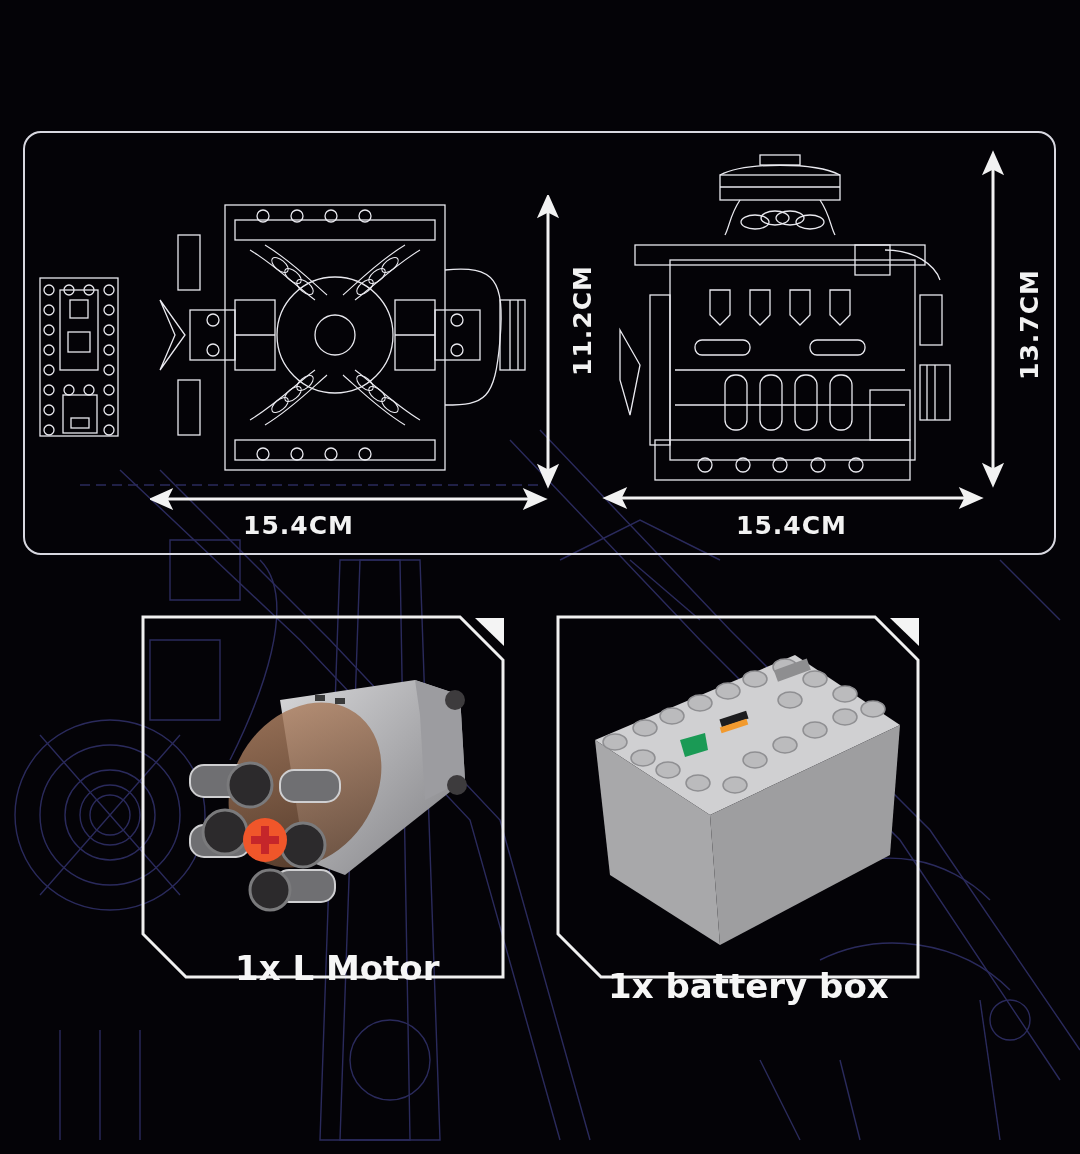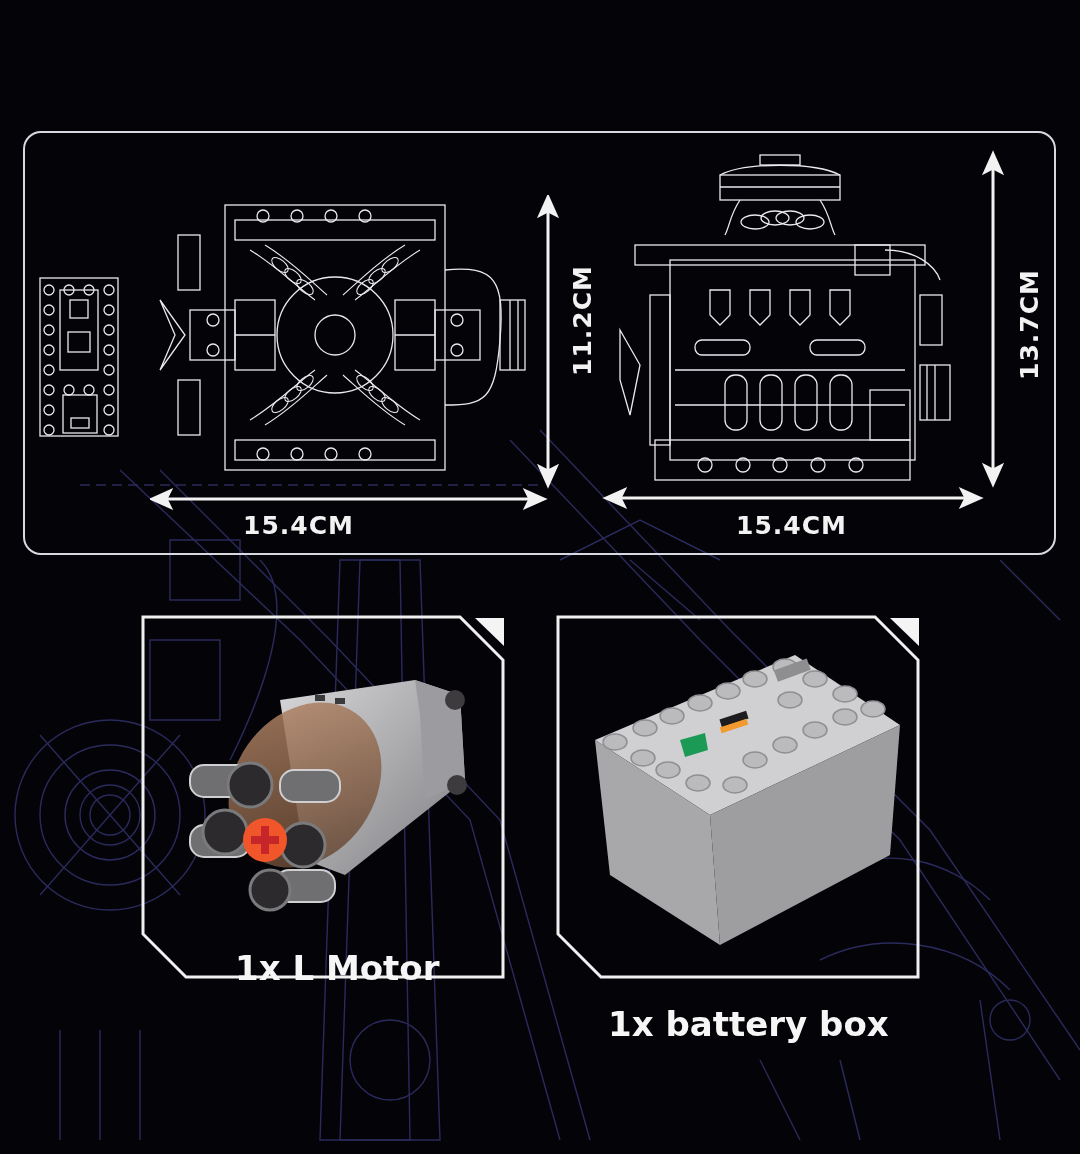--- a/index.html
+++ b/index.html
@@ -300,13 +300,13 @@
       <ellipse cx="255" cy="72" rx="12" ry="8"></ellipse>
     <ellipse cx="145" cy="140" rx="12" ry="8"></ellipse>
       <ellipse cx="200" cy="55" rx="12" ry="8"></ellipse>
   </g>
   <rect x="185" y="20" width="35" height="12" fill="#8e8e90" transform="rotate(-20 200 26)"></rect>
 
   <rect x="130" y="70" width="28" height="8" fill="#1d1d1f" transform="rotate(-18 144 74)"></rect>
   <rect x="130" y="78" width="28" height="6" fill="#f29a2e" transform="rotate(-18 144 81)"></rect>
   <polygon points="90,95 115,88 118,105 95,112" fill="#1a9a55"></polygon>
 </svg>
-<div class="caption" style="left:608px;top:1004px;">1x  battery box</div>
+<div class="caption" style="left:608px;top:966px;">1x  battery box</div>
 
 </body></html>

